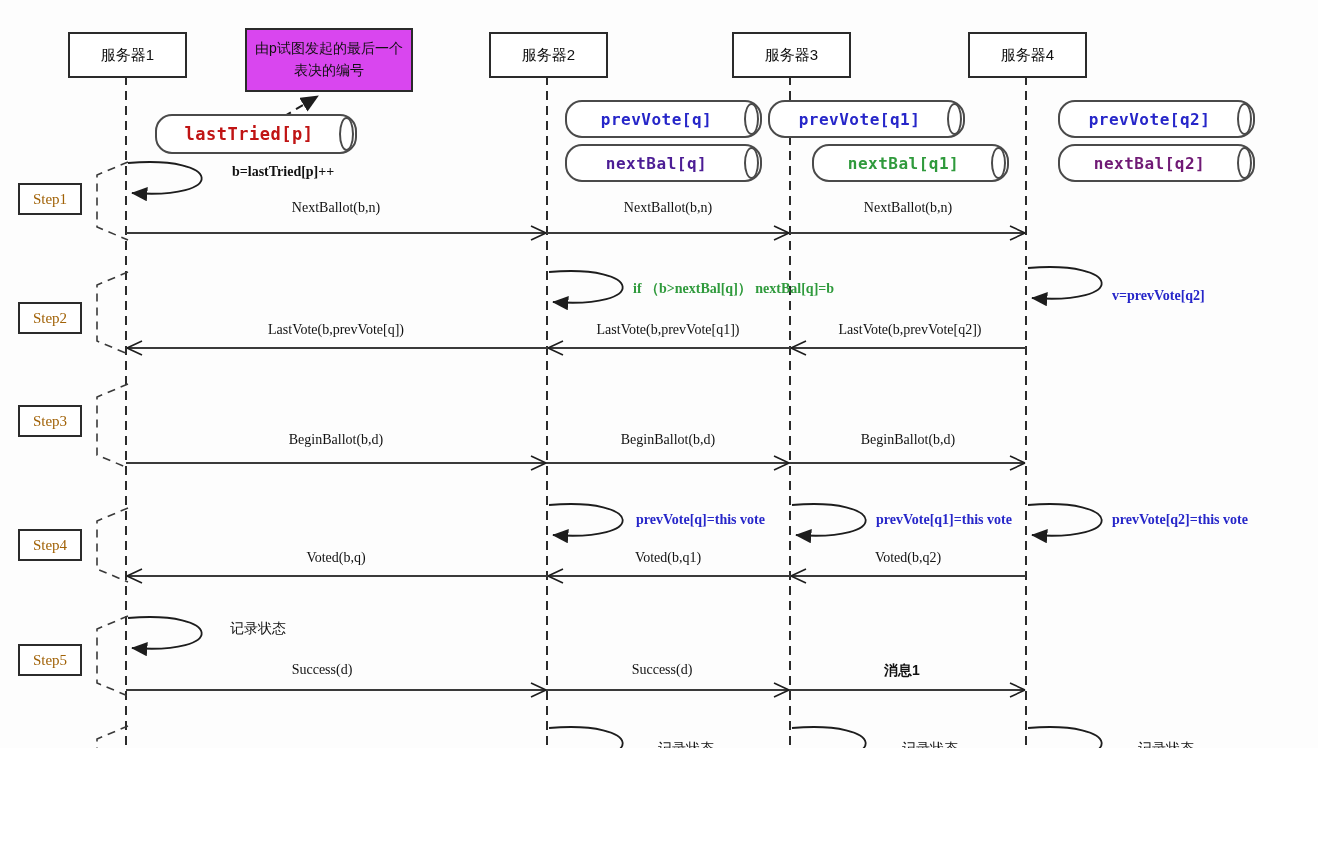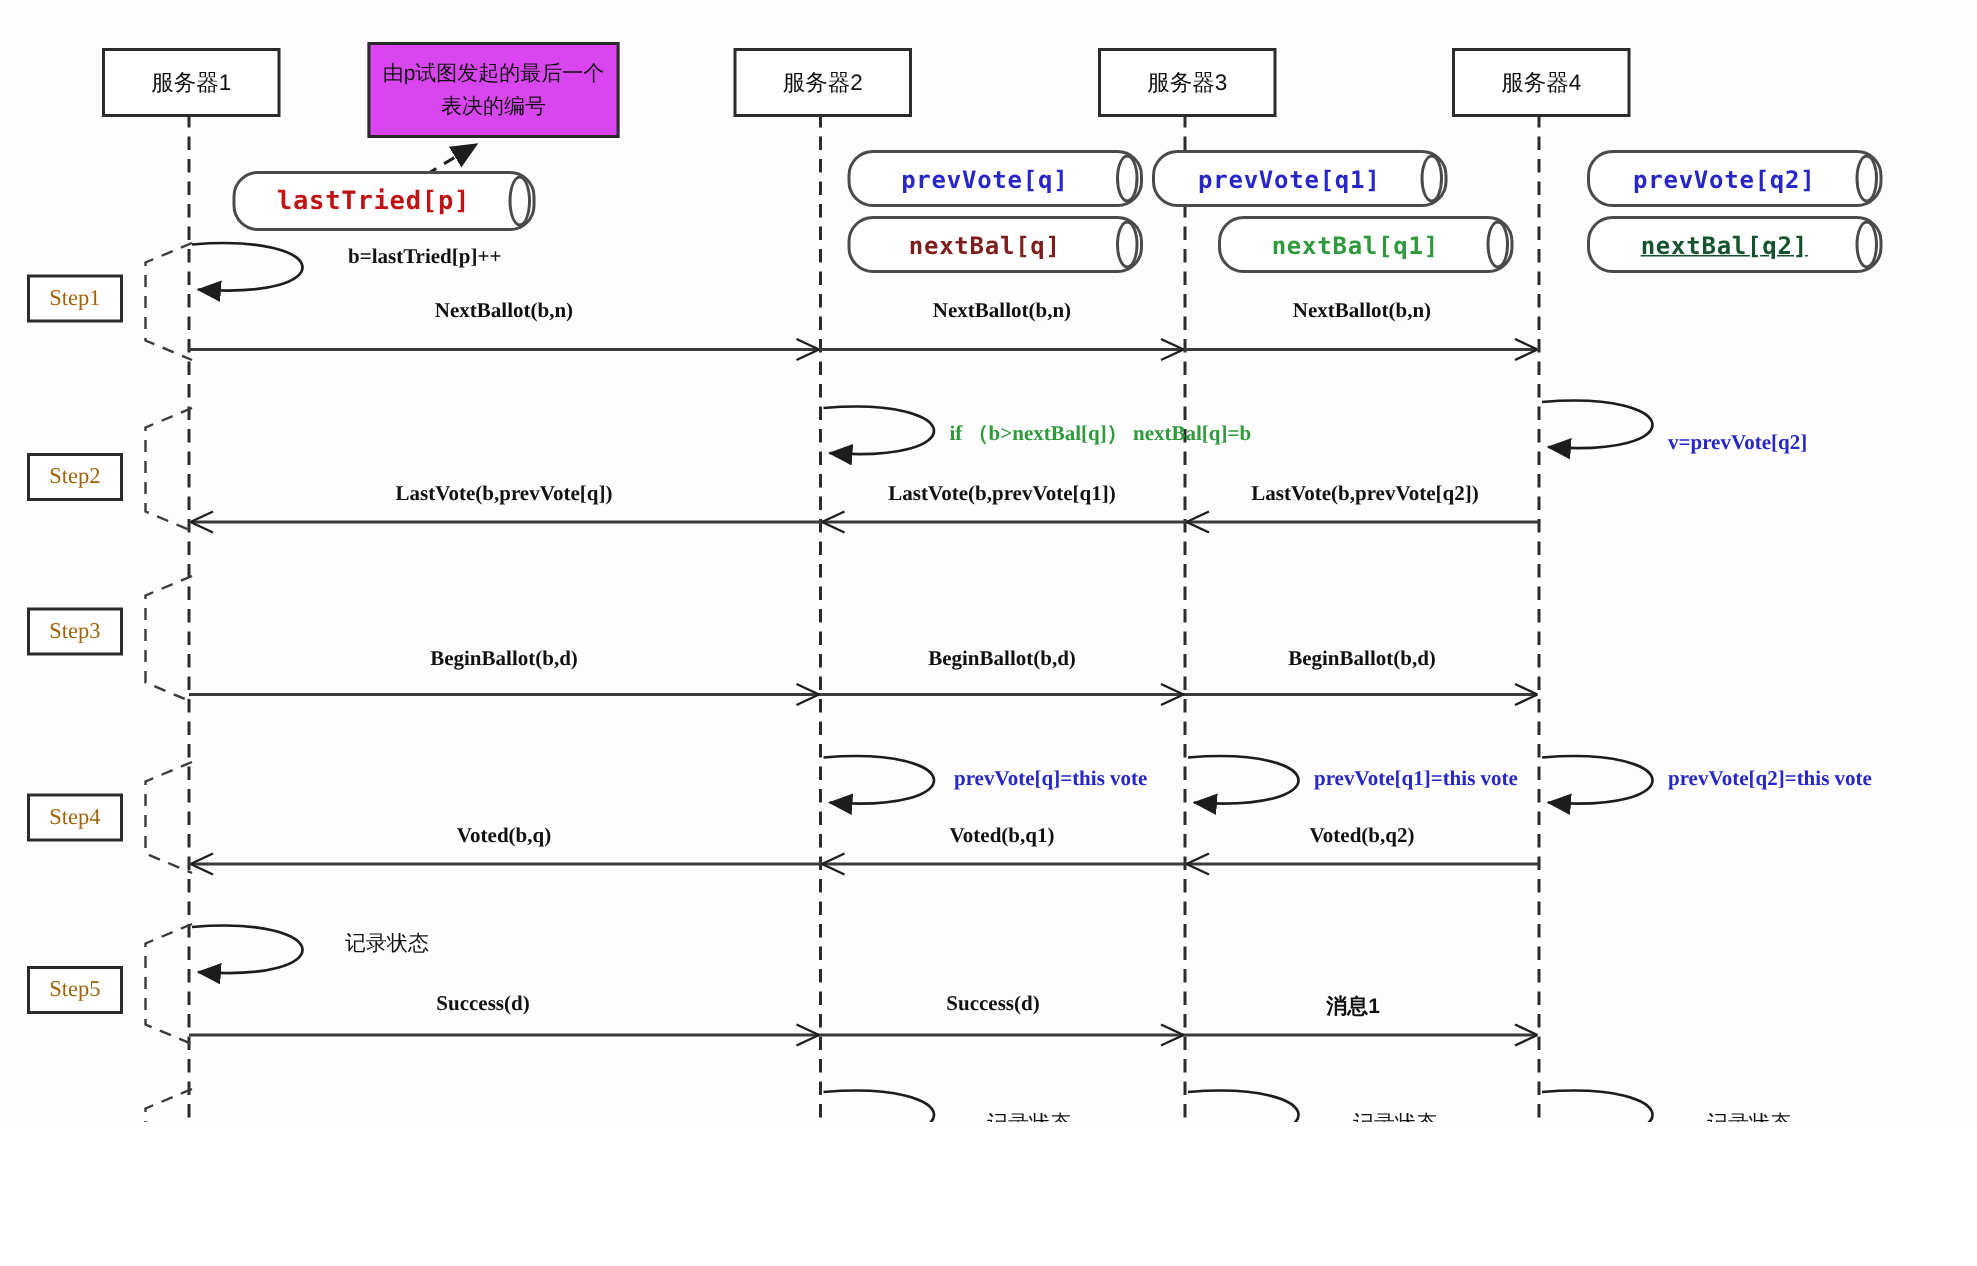--- a/index.html
+++ b/index.html
@@ -11,21 +11,21 @@
   .note-box{position:absolute;left:245px;top:28px;width:152px;height:56px;border:2px solid #2b2b2b;background:#d946ef;
     display:flex;align-items:center;justify-content:center;text-align:center;font-size:14px;line-height:1.55;color:#111;padding:2px 6px;}
   .step-box{position:absolute;left:18px;width:60px;height:28px;border:2px solid #2b2b2b;background:#fff;
     display:flex;align-items:center;justify-content:center;font-family:"Liberation Serif","DejaVu Serif",serif;font-size:15px;color:#a16207;}
   .cyl{position:absolute;height:34px;border:2px solid #4a4a4a;border-radius:17px;background:#fff;
     display:flex;align-items:center;justify-content:center;
     font-family:"DejaVu Sans Mono","Liberation Mono",monospace;font-weight:bold;font-size:16px;letter-spacing:.5px;}
   .cyl .cap{position:absolute;right:1px;top:1px;bottom:1px;width:15px;border:2px solid #4a4a4a;border-radius:50%;box-sizing:border-box;background:transparent;}
   .cyl .lbl{padding-right:14px;}
   .msg{position:absolute;transform:translateX(-50%);white-space:nowrap;
-    font-family:"Liberation Serif","DejaVu Serif",serif;font-weight:bold;font-size:14px;color:#111;}
+    font-family:"Liberation Serif","DejaVu Serif",serif;font-weight:normal;font-size:14px;color:#111;}
   .selfmsg{position:absolute;white-space:nowrap;
     font-family:"Liberation Serif","DejaVu Serif",serif;font-weight:bold;font-size:14px;color:#111;}
   .cnmsg{position:absolute;white-space:nowrap;font-size:14px;color:#111;
     font-family:"Liberation Sans","DejaVu Sans",sans-serif;font-weight:400;}
 </style>
 </head>
 <body>
 
 <div class="stage">
 
@@ -102,37 +102,37 @@
 
   <div class="cyl" style="left:155px;top:114px;width:198px;height:36px;font-size:17px">
     <span class="lbl" style="color: rgb(192, 20, 20);">lastTried[p]</span>
       <span class="cap"></span>
   </div>
   <div class="cyl" style="left:565px;top:100px;width:193px">
     <span class="lbl" style="color: rgb(38, 38, 201);">prevVote[q]</span>
       <span class="cap"></span>
   </div>
   <div class="cyl" style="left:565px;top:144px;width:193px">
-    <span class="lbl" style="color: #7f1d1d;">nextBal[q]</span>
+    <span class="lbl" style="color: #4c1d95;">nextBal[q]</span>
       <span class="cap"></span>
   </div>
   <div class="cyl" style="left:768px;top:100px;width:193px">
     <span class="lbl" style="color: rgb(38, 38, 201);">prevVote[q1]</span>
       <span class="cap"></span>
   </div>
   <div class="cyl" style="left:812px;top:144px;width:193px">
     <span class="lbl" style="color: rgb(47, 154, 60);">nextBal[q1]</span>
       <span class="cap"></span>
   </div>
   <div class="cyl" style="left:1058px;top:100px;width:193px">
     <span class="lbl" style="color: rgb(38, 38, 201);">prevVote[q2]</span>
       <span class="cap"></span>
   </div>
   <div class="cyl" style="left:1058px;top:144px;width:193px">
-    <span class="lbl" style="color: #14532d; text-decoration: underline;">nextBal[q2]</span>
+    <span class="lbl" style="color: #701a75;">nextBal[q2]</span>
       <span class="cap"></span>
   </div>
 
   <div class="step-box" style="top:183px">
       <span>Step1</span>
     </div>
   <div class="step-box" style="top:302px">
       <span>Step2</span>
     </div>
   <div class="step-box" style="top:405px">

